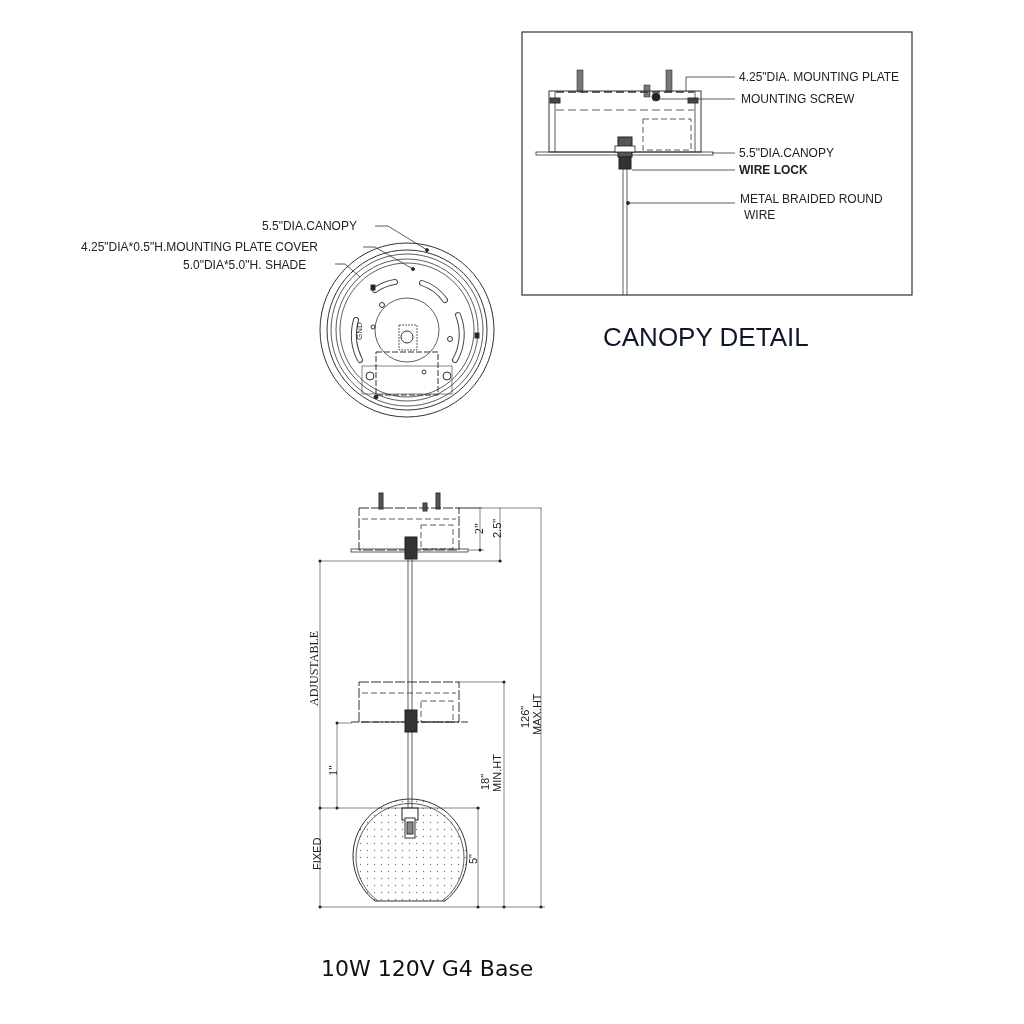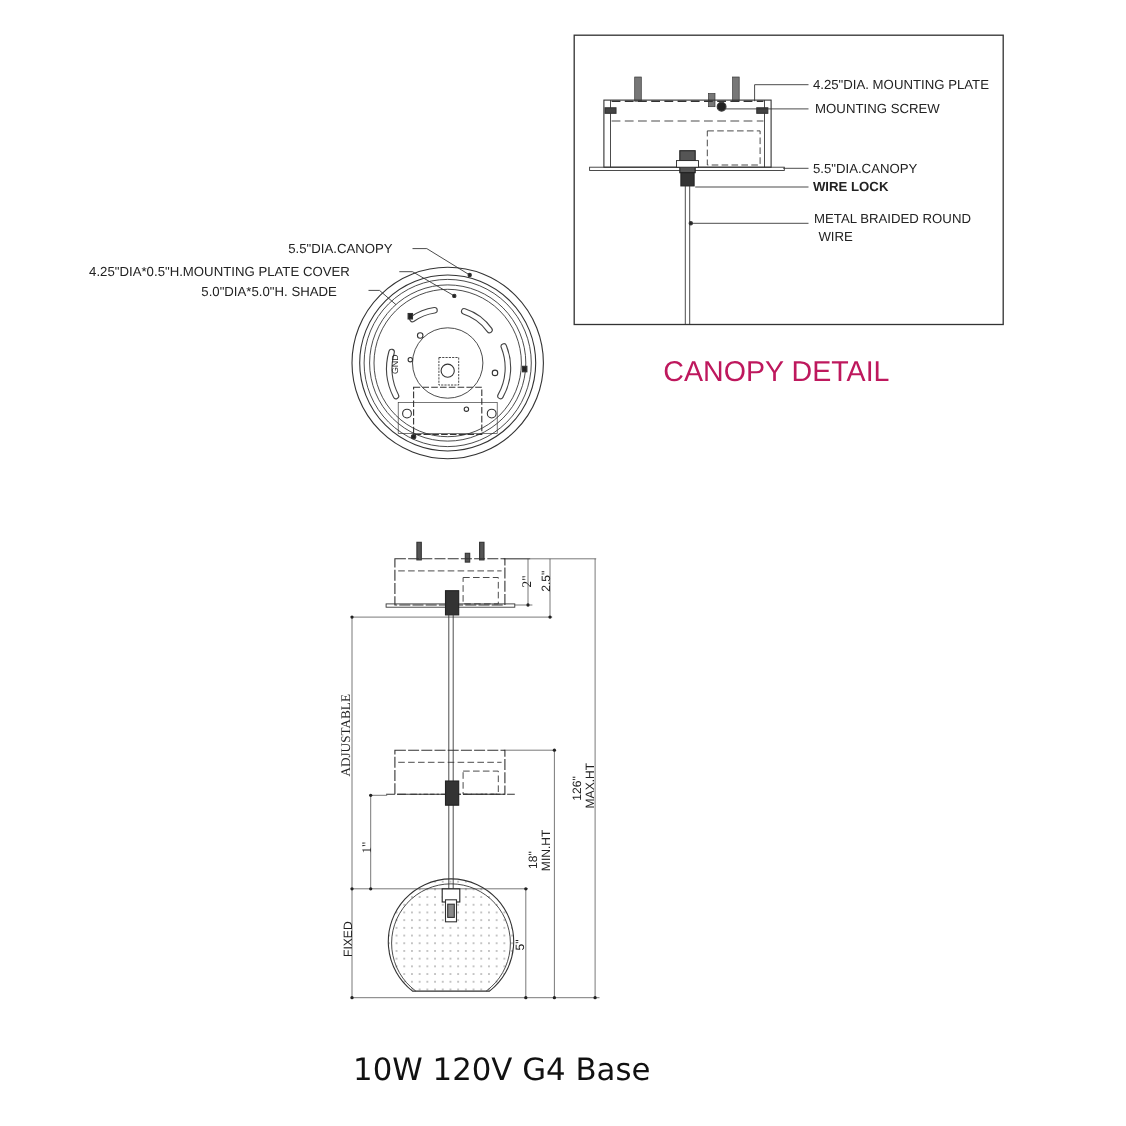--- a/index.html
+++ b/index.html
@@ -1,22 +1,22 @@
 <!DOCTYPE html>
 <html><head>
 <meta charset="utf-8">
 <style>
   html, body { margin:0; padding:0; background:#ffffff; }
   body { width:1024px; height:1024px; position:relative; overflow:hidden; font-family:"Liberation Sans", sans-serif; color:#222; }
   svg { position:absolute; left:0; top:0; }
   .lbl { position:absolute; font-family:"Liberation Sans", sans-serif; font-size:12px; color:#222; white-space:nowrap; line-height:1; }
   .vlbl { position:absolute; font-family:"Liberation Sans", sans-serif; font-size:11px; color:#222; white-space:nowrap; transform-origin:left top; transform:rotate(-90deg); line-height:1; }
   .vlbl-serif { font-family:"Liberation Serif", serif; font-size:12px; }
-  .title { position:absolute; font-family:"Liberation Sans", sans-serif; font-size:26px; color:#be185d; white-space:nowrap; }
-  .caption { position:absolute; font-family:"DejaVu Sans", sans-serif; font-size:28px; color:#111; white-space:nowrap; }
+  .title { position:absolute; font-family:"Liberation Sans", sans-serif; font-size:26px; color:#0f172a; white-space:nowrap; }
+  .caption { position:absolute; font-family:"DejaVu Sans", sans-serif; font-size:22px; color:#111; white-space:nowrap; }
 </style>
 </head>
 <body>
 
 <svg width="1024" height="1024" viewBox="0 0 1024 1024" xmlns="http://www.w3.org/2000/svg">
   <defs>
     <pattern id="dots" width="7" height="7" patternUnits="userSpaceOnUse">
       <circle cx="3.5" cy="3.5" r="0.7" fill="#777"></circle>
     </pattern>
   </defs>

